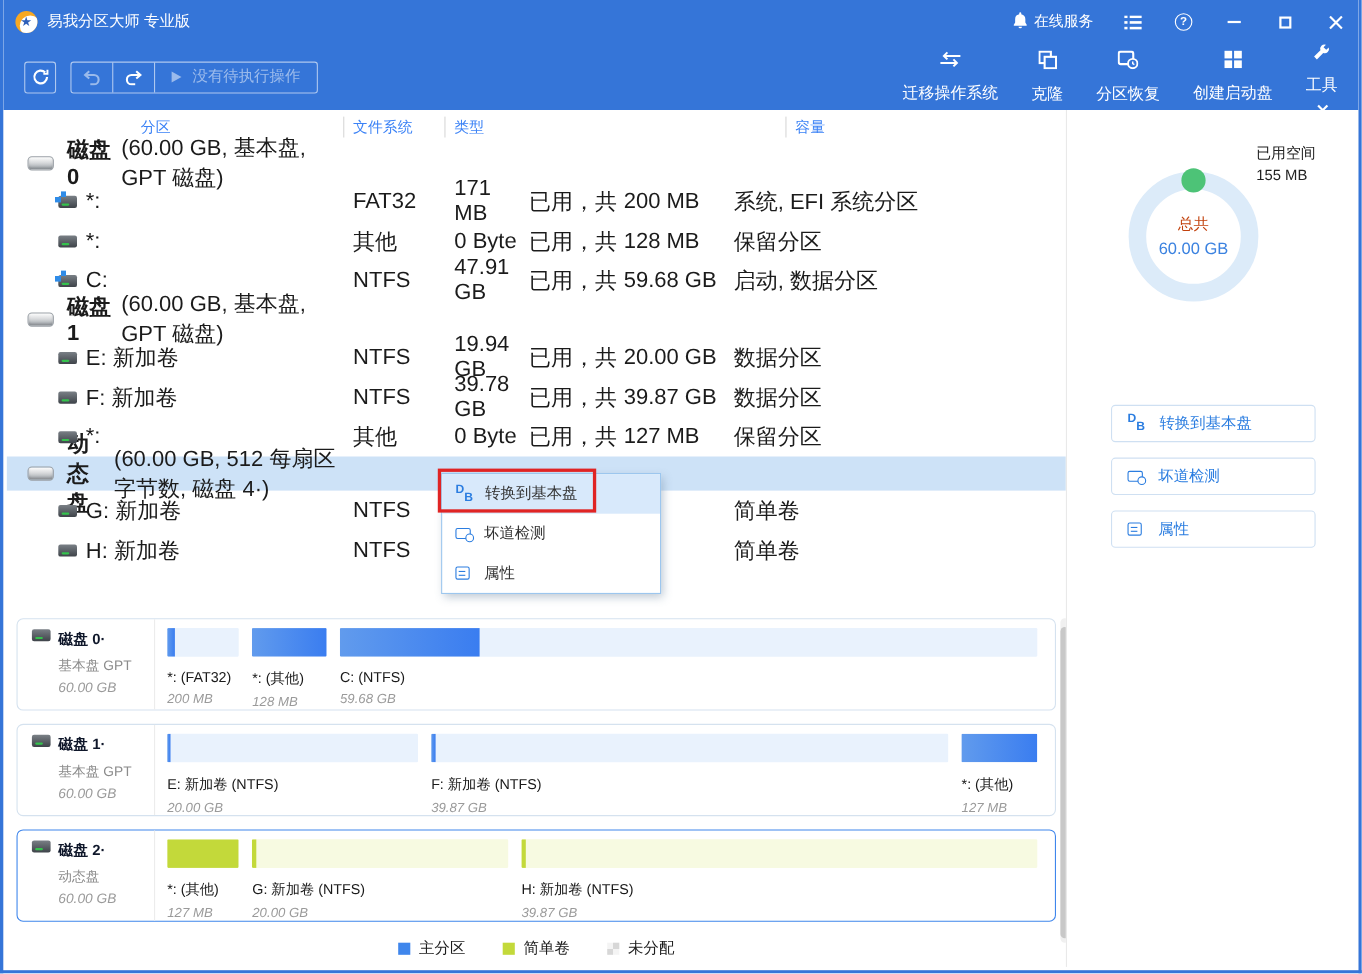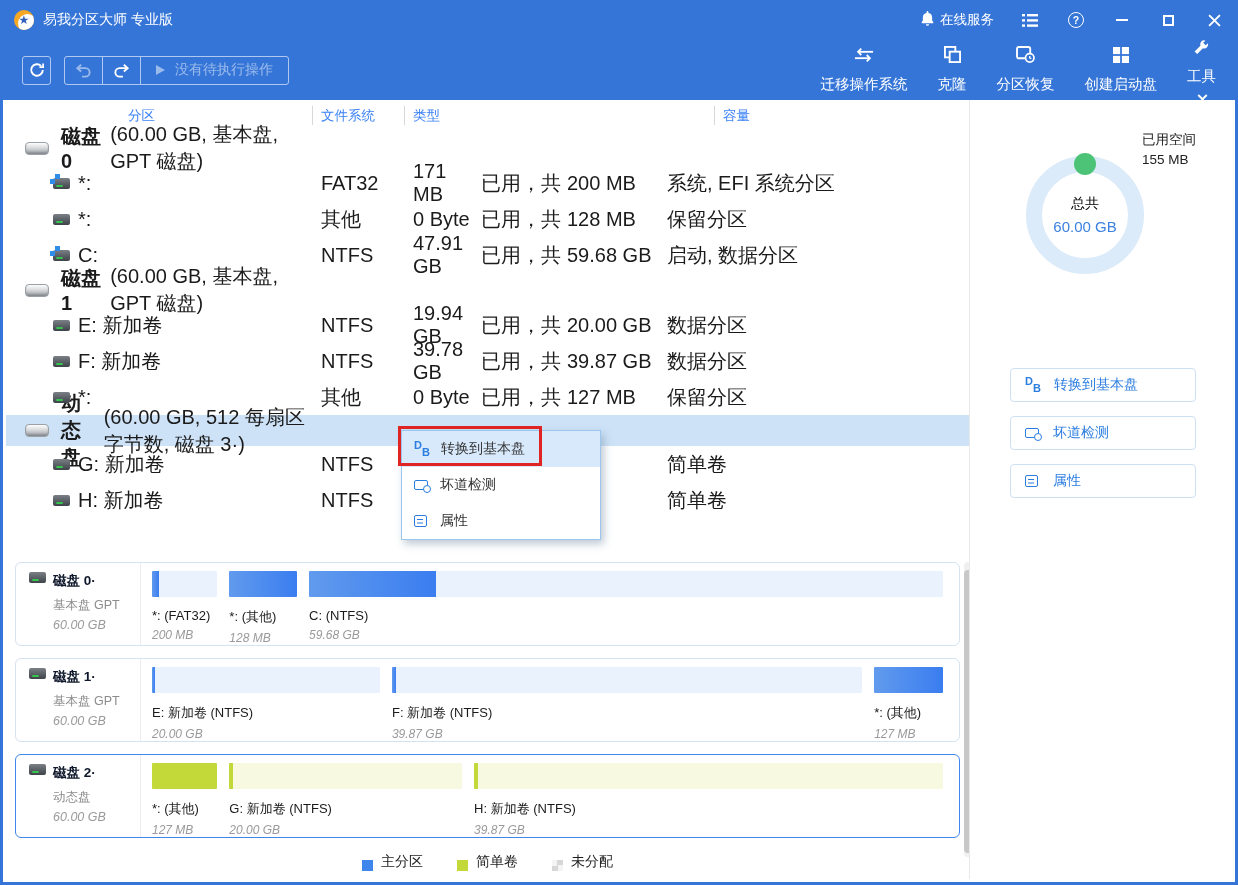--- a/index.html
+++ b/index.html
@@ -80,21 +80,21 @@
   .seg.green .seg-bar { background:#f7fae1; }
   .seg-fill { height:100%; min-width:3px; background:linear-gradient(90deg,#619bed,#3a7df0); }
   .seg.green .seg-fill { background:#c3d93a; }
   .seg-name { margin-top:11px; font-size:13px; color:#1a1a1a; white-space:nowrap; }
   .seg-size { margin-top:5px; font-size:12px; color:#9a9a9a; font-style:italic; white-space:nowrap; }
 
   .vtrack { position:absolute; left:958px; top:462px; width:8px; height:295px; background:#f0f0f0; border-radius:4px; }
   .vthumb { position:absolute; left:958px; top:470px; width:8px; height:283px; background:#c8c8c8; border-radius:4px; cursor:pointer; }
 
   .legend { position:absolute; left:0; right:0; bottom:8px; display:flex; justify-content:center; gap:34px; font-size:14px; color:#1b1b1b; align-items:center; }
-  .litem { display:flex; align-items:flex-end; gap:8px; }
+  .litem { display:flex; align-items:center; gap:8px; }
   .lsw { width:11px; height:11px; flex:none; }
   .lsw.blue { background:#3f86ec; }
   .lsw.green { background:#c3d93a; }
   .lsw.checker { background:conic-gradient(#d7d7d7 25%,#f4f4f4 0 50%,#d7d7d7 0 75%,#f4f4f4 0); }
 
   
   .cmenu { position:absolute; left:395px; top:330px; width:200px; background:#fff; border:1px solid #9cc6ee;
            box-shadow:3px 4px 8px rgba(110,135,160,.45); z-index:5; }
   .citem { display:flex; align-items:center; gap:10px; height:36px; padding-left:12px; font-size:14px; color:#333; cursor:pointer; }
   .citem.hl { background:#d8e9fb; }
@@ -108,21 +108,21 @@
   .icon-surface::after { content:''; position:absolute; right:-4px; bottom:-4px; width:6px; height:6px; border:1.5px solid #2b7de0; border-radius:50%; background:#fff; }
   .icon-props { width:13px; height:12px; border:1.5px solid #2b7de0; border-radius:2px; position:relative; flex:none; margin-right:3px; }
   .icon-props::before { content:''; position:absolute; left:2px; top:2.5px; width:6px; height:1.5px; background:#2b7de0; box-shadow:0 3.5px 0 #2b7de0; }
 
   
   .panel { width:263px; border-left:1px solid #e9e9e9; position:relative; background:#fff; flex:none; }
   .usage-label { position:absolute; left:172px; top:30px; font-size:13.5px; color:#222; line-height:20px; }
   .donut { position:absolute; left:56px; top:56px; width:118px; height:118px; border:16px solid #dcebf9; border-radius:50%; }
   .dot { position:absolute; left:50%; top:-19px; transform:translateX(-50%); width:22px; height:22px; border-radius:50%; background:#4dc377; }
   .dcenter { position:absolute; inset:0; display:flex; flex-direction:column; align-items:center; justify-content:center; }
-  .dt1 { font-size:14px; color:#000000; }
+  .dt1 { font-size:14px; color:#c2410c; }
   .dt2 { font-size:15px; color:#3b82e0; margin-top:5px; }
   .pbtns { position:absolute; top:268px; left:40px; right:36px; display:flex; flex-direction:column; gap:14px; }
   .pbtn { display:flex; align-items:center; gap:12px; height:34px; border:1px solid #cfe0f2; border-radius:4px; background:#fff;
           color:#2b7de0; font-size:14px; padding-left:14px; cursor:pointer; font-family:inherit; }
 </style>
 </head>
 <body>
 
 <div id="window">
 
@@ -336,21 +336,21 @@
             <span class="sfx">已用，共</span>
             <span>127 MB</span>
           </div>
         <div class="c4 cell">保留分区</div>
       </div>
 
       <div class="trow group hl">
         <div class="c1 cell" style="padding-left:0;">
           <span class="icon-disk"></span>
           <span class="gname">动态盘</span>
-          <span class="gdetail">(60.00 GB, 512 每扇区字节数, 磁盘 3·)</span>
+          <span class="gdetail">(60.00 GB, 512 每扇区字节数, 磁盘 4·)</span>
         </div>
       </div>
       <div class="trow part">
         <div class="c1 cell" style="padding-left:0;">
             <span class="icon-part"></span>
             <span class="plabel">G: 新加卷</span>
           </div>
         <div class="c2 cell">NTFS</div>
         <div class="c3 cell">
             <span class="used"></span>

